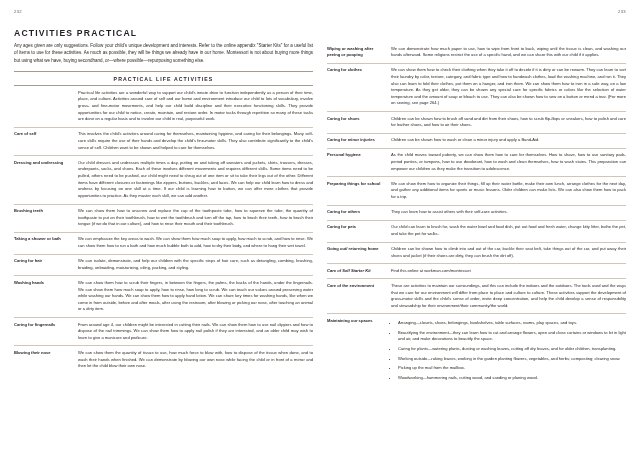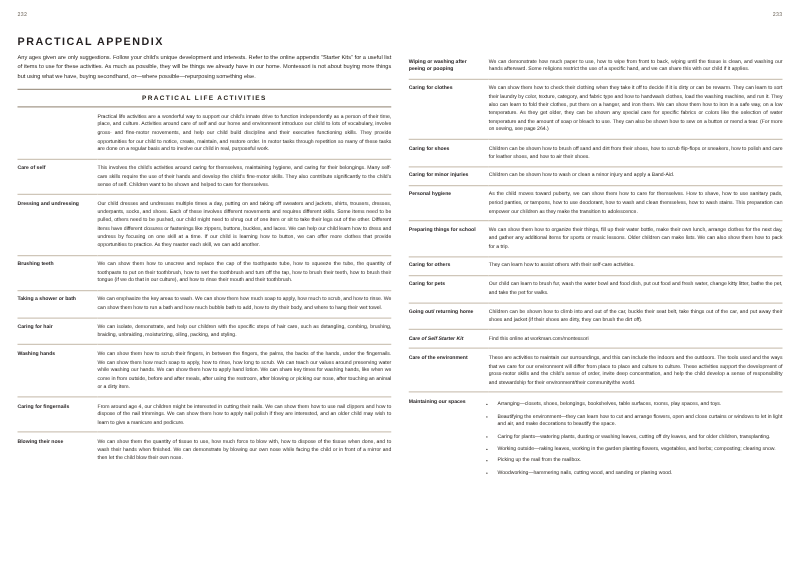--- a/index.html
+++ b/index.html
@@ -107,21 +107,21 @@
   ul.bullets li:last-child { margin-bottom: 0; }
 </style>
 </head>
 <body>
 
 <div class="page">
 
   <div class="folio left">232</div>
   <div class="folio right">233</div>
 
-  <div class="title">PRACTICAL APPENDIX</div>
+  <div class="title">ACTIVITIES PRACTICAL</div>
 
   <div class="columns">
 
     <div class="col">
       <div class="intro">Any ages given are only suggestions. Follow your child's unique development and interests. Refer to the online appendix "Starter Kits" for a useful list of items to use for these activities. As much as possible, they will be things we already have in our home. Montessori is not about buying more things but using what we have, buying secondhand, or—where possible—repurposing something else.</div>
       <div class="tbl-head">PRACTICAL LIFE ACTIVITIES</div>
       <table>
         <tbody id="left-body">
             <tr>
               <td class="label"></td>

